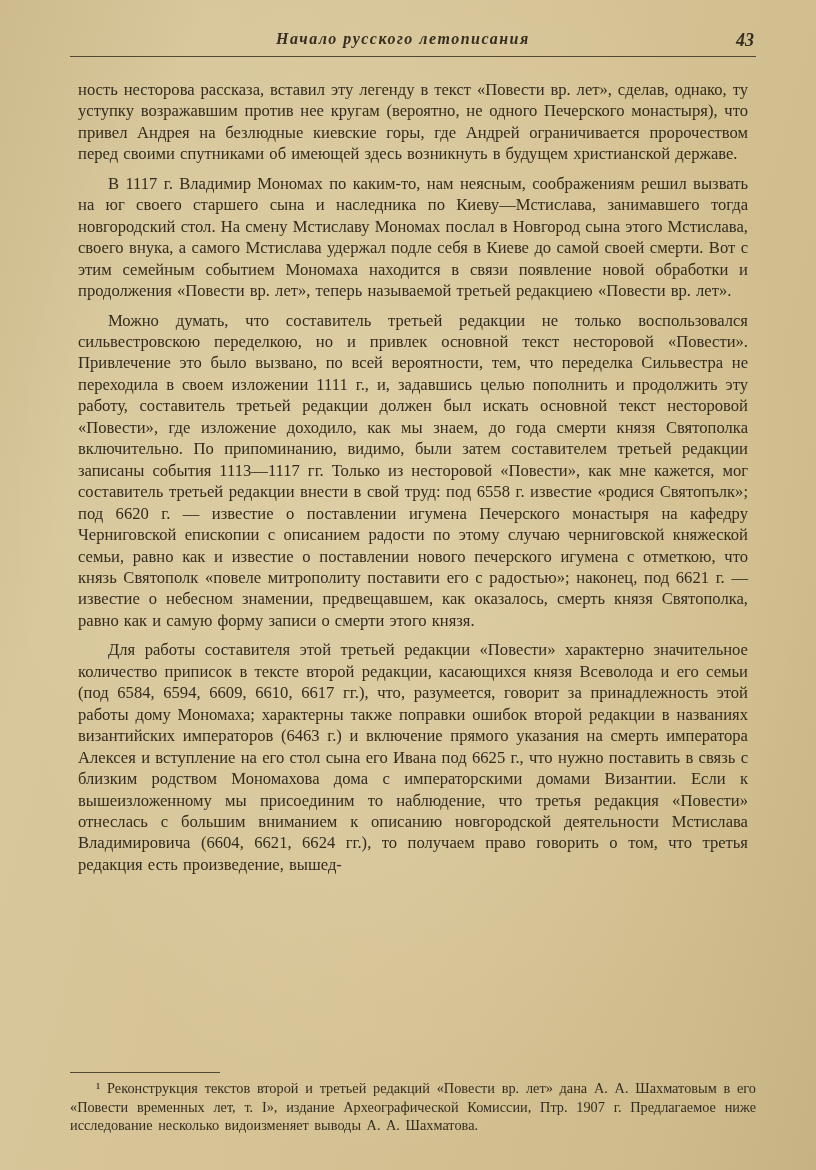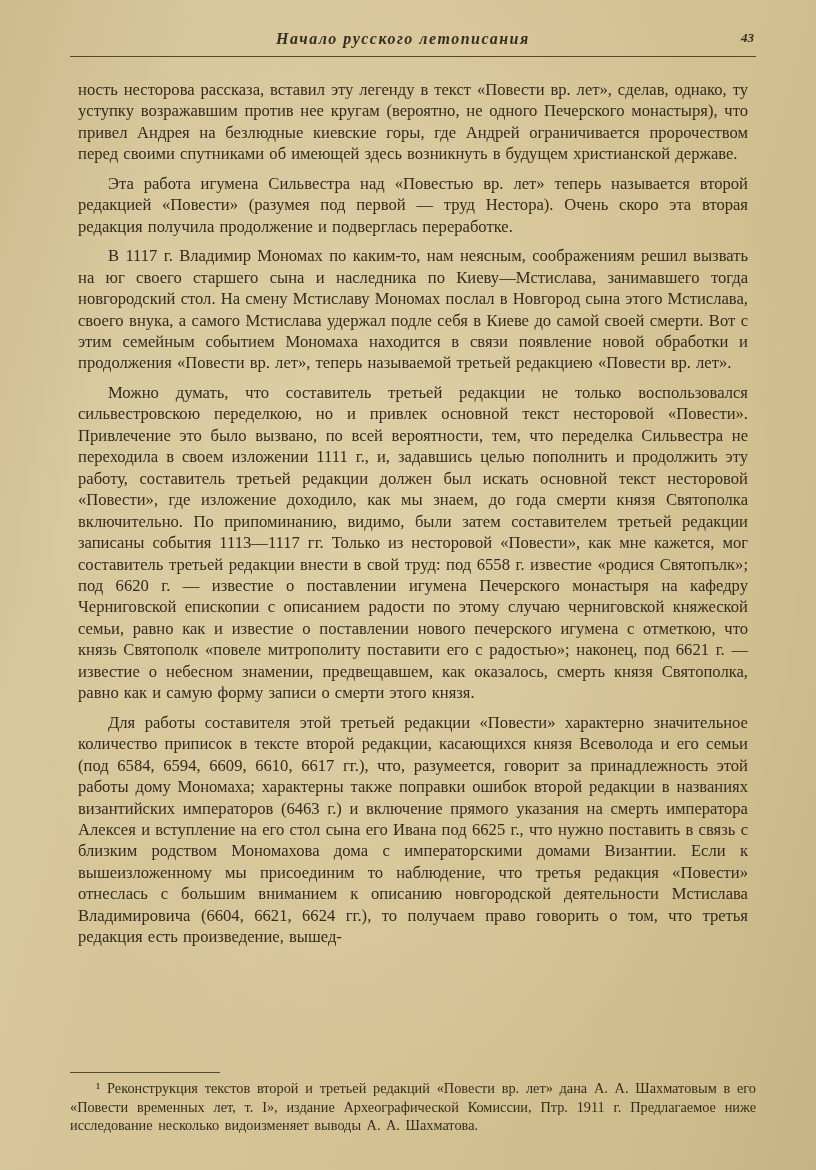--- a/index.html
+++ b/index.html
@@ -39,21 +39,21 @@
     position: absolute;
     left: 50%;
     transform: translateX(-54%);
     white-space: nowrap;
   }
   .running-header .pagenum {
     position: absolute;
     right: 2px;
     top: 0;
     letter-spacing: 0;
-    font-size: 13px;
+    font-size: 18px;
   }
   .header-rule {
     height: 0;
     border-bottom: 1.6px solid #3a3322;
     margin: 2px 0 0 0;
     opacity: 0.85;
   }
   .body-text {
     margin-top: 22px;
     font-size: 16.6px;
@@ -99,25 +99,24 @@
   <div class="content">
 
     <div class="running-header">
       <span class="title">Начало русского летописания</span>
       <span class="pagenum">43</span>
     </div>
     <div class="header-rule"></div>
 
     <div class="body-text">
       <p class="no-indent">ность несторова рассказа, вставил эту легенду в текст «Повести вр. лет», сделав, однако, ту уступку возражавшим против нее кругам (вероятно, не одного Печерского монастыря), что привел Андрея на безлюдные киевские горы, где Андрей ограничивается пророчеством перед своими спутниками об имеющей здесь возникнуть в будущем христианской державе.</p>
-      <p>Эта работа игумена Сильвестра над «Повестью вр. лет» теперь называется второй редакцией «Повести» (разумея под первой — труд Нестора). Очень скоро эта вторая редакция получила продолжение и подверглась переработке.</p>
       <p>В 1117 г. Владимир Мономах по каким-то, нам неясным, соображениям решил вызвать на юг своего старшего сына и наследника по Киеву—Мстислава, занимавшего тогда новгородский стол. На смену Мстиславу Мономах послал в Новгород сына этого Мстислава, своего внука, а самого Мстислава удержал подле себя в Киеве до самой своей смерти. Вот с этим семейным событием Мономаха находится в связи появление новой обработки и продолжения «Повести вр. лет», теперь называемой третьей редакциею «Повести вр. лет».</p>
       <p>Можно думать, что составитель третьей редакции не только воспользовался сильвестровскою переделкою, но и привлек основной текст несторовой «Повести». Привлечение это было вызвано, по всей вероятности, тем, что переделка Сильвестра не переходила в своем изложении 1111 г., и, задавшись целью пополнить и продолжить эту работу, составитель третьей редакции должен был искать основной текст несторовой «Повести», где изложение доходило, как мы знаем, до года смерти князя Святополка включительно. По припоминанию, видимо, были затем составителем третьей редакции записаны события 1113—1117 гг. Только из несторовой «Повести», как мне кажется, мог составитель третьей редакции внести в свой труд: под 6558 г. известие «родися Святопълк»; под 6620 г. — известие о поставлении игумена Печерского монастыря на кафедру Черниговской епископии с описанием радости по этому случаю черниговской княжеской семьи, равно как и известие о поставлении нового печерского игумена с отметкою, что князь Святополк «повеле митрополиту поставити его с радостью»; наконец, под 6621 г. — известие о небесном знамении, предвещавшем, как оказалось, смерть князя Святополка, равно как и самую форму записи о смерти этого князя.</p>
       <p>Для работы составителя этой третьей редакции «Повести» характерно значительное количество приписок в тексте второй редакции, касающихся князя Всеволода и его семьи (под 6584, 6594, 6609, 6610, 6617 гг.), что, разумеется, говорит за принадлежность этой работы дому Мономаха; характерны также поправки ошибок второй редакции в названиях византийских императоров (6463 г.) и включение прямого указания на смерть императора Алексея и вступление на его стол сына его Ивана под 6625 г., что нужно поставить в связь с близким родством Мономахова дома с императорскими домами Византии. Если к вышеизложенному мы присоединим то наблюдение, что третья редакция «Повести» отнеслась с большим вниманием к описанию новгородской деятельности Мстислава Владимировича (6604, 6621, 6624 гг.), то получаем право говорить о том, что третья редакция есть произведение, вышед-</p>
     </div>
 
   </div>
 
   <div class="footnote-section">
     <div class="footnote-rule"></div>
-    <p class="footnote-text">¹ Реконструкция текстов второй и третьей редакций «Повести вр. лет» дана А. А. Шахматовым в его «Повести временных лет, т. I», издание Археографической Комиссии, Птр. 1911 г. Предлагаемое ниже исследование несколько видоизменяет выводы А. А. Шахматова.</p>
+    <p class="footnote-text">¹ Реконструкция текстов второй и третьей редакций «Повести вр. лет» дана А. А. Шахматовым в его «Повести временных лет, т. I», издание Археографической Комиссии, Птр. 1907 г. Предлагаемое ниже исследование несколько видоизменяет выводы А. А. Шахматова.</p>
   </div>
 </div>
 
 </body></html>

